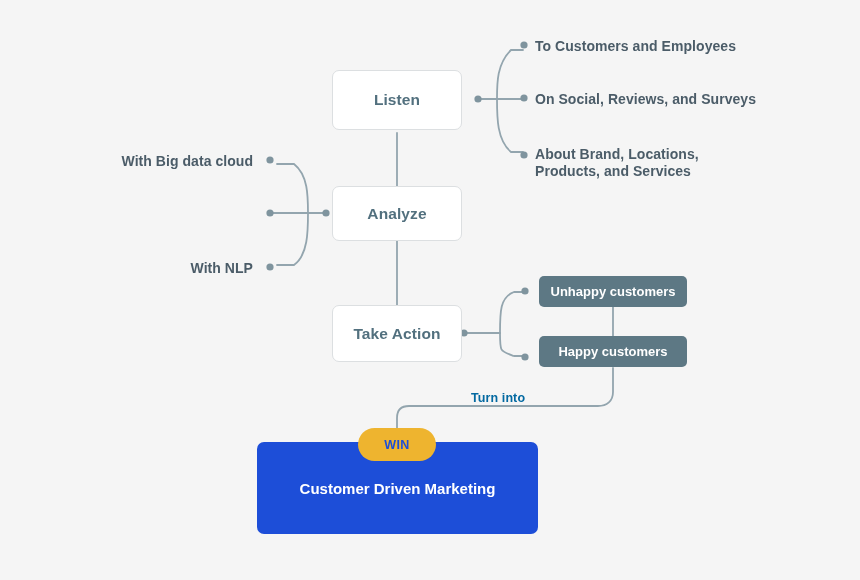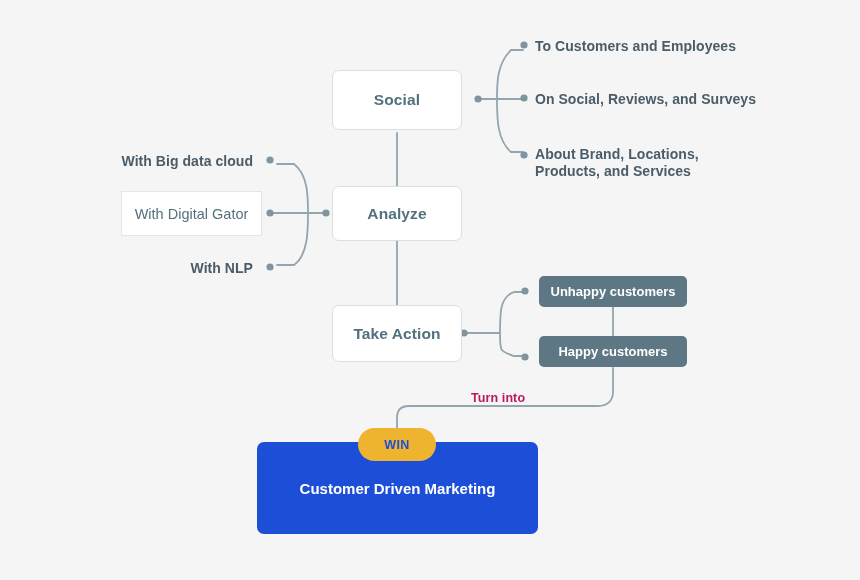--- a/index.html
+++ b/index.html
@@ -94,21 +94,21 @@
     font-size: 14px;
     font-weight: bold;
     line-height: 1.18;
     letter-spacing: .05px;
   }
   .leaf.right { text-align: left; }
   .leaf.left  { text-align: right; }
 
   .edge-label {
     position: absolute;
-    color: #be185d;
+    color: #0369a1;
     font-size: 12.5px;
     font-weight: bold;
     letter-spacing: .1px;
   }
 </style>
 </head>
 <body>
 
 <div id="canvas">
 
@@ -149,21 +149,21 @@
       <circle cx="270" cy="213" r="3.6"></circle>
       <circle cx="270" cy="267" r="3.6"></circle>
 
       <circle cx="464" cy="333" r="3.6"></circle>
       <circle cx="525" cy="291" r="3.6"></circle>
       <circle cx="525" cy="357" r="3.6"></circle>
     </g>
   </svg>
 
   <div class="node node-white" style="left:332px; top:70px; width:130px; height:60px;">
-    <span>Social</span>
+    <span>Listen</span>
   </div>
 
   <div class="node node-white" style="left:332px; top:186px; width:130px; height:55px;">
     <span>Analyze</span>
   </div>
 
   <div class="node node-white" style="left:332px; top:305px; width:130px; height:57px;">
     <span>Take Action</span>
   </div>
 
@@ -176,23 +176,20 @@
   </div>
 
   <div class="leaf right" style="left:535px; top:140px; width:215px;margin-top:6px;">
     <span>About Brand, Locations, Products, and Services</span>
   </div>
 
   <div class="leaf left" style="left:20px; top:153px; width:233px;">
     <span>With Big data cloud</span>
   </div>
 
-  <div class="node node-plain" style="left:121px; top:191px; width:141px; height:45px;">
-    <span>With Digital Gator</span>
-  </div>
 
   <div class="leaf left" style="left:20px; top:260px; width:233px;">
     <span>With NLP</span>
   </div>
 
   <div class="node node-slate" style="left:539px; top:276px; width:148px; height:31px;">
     <span>Unhappy customers</span>
   </div>
 
   <div class="node node-slate" style="left:539px; top:336px; width:148px; height:31px;">

